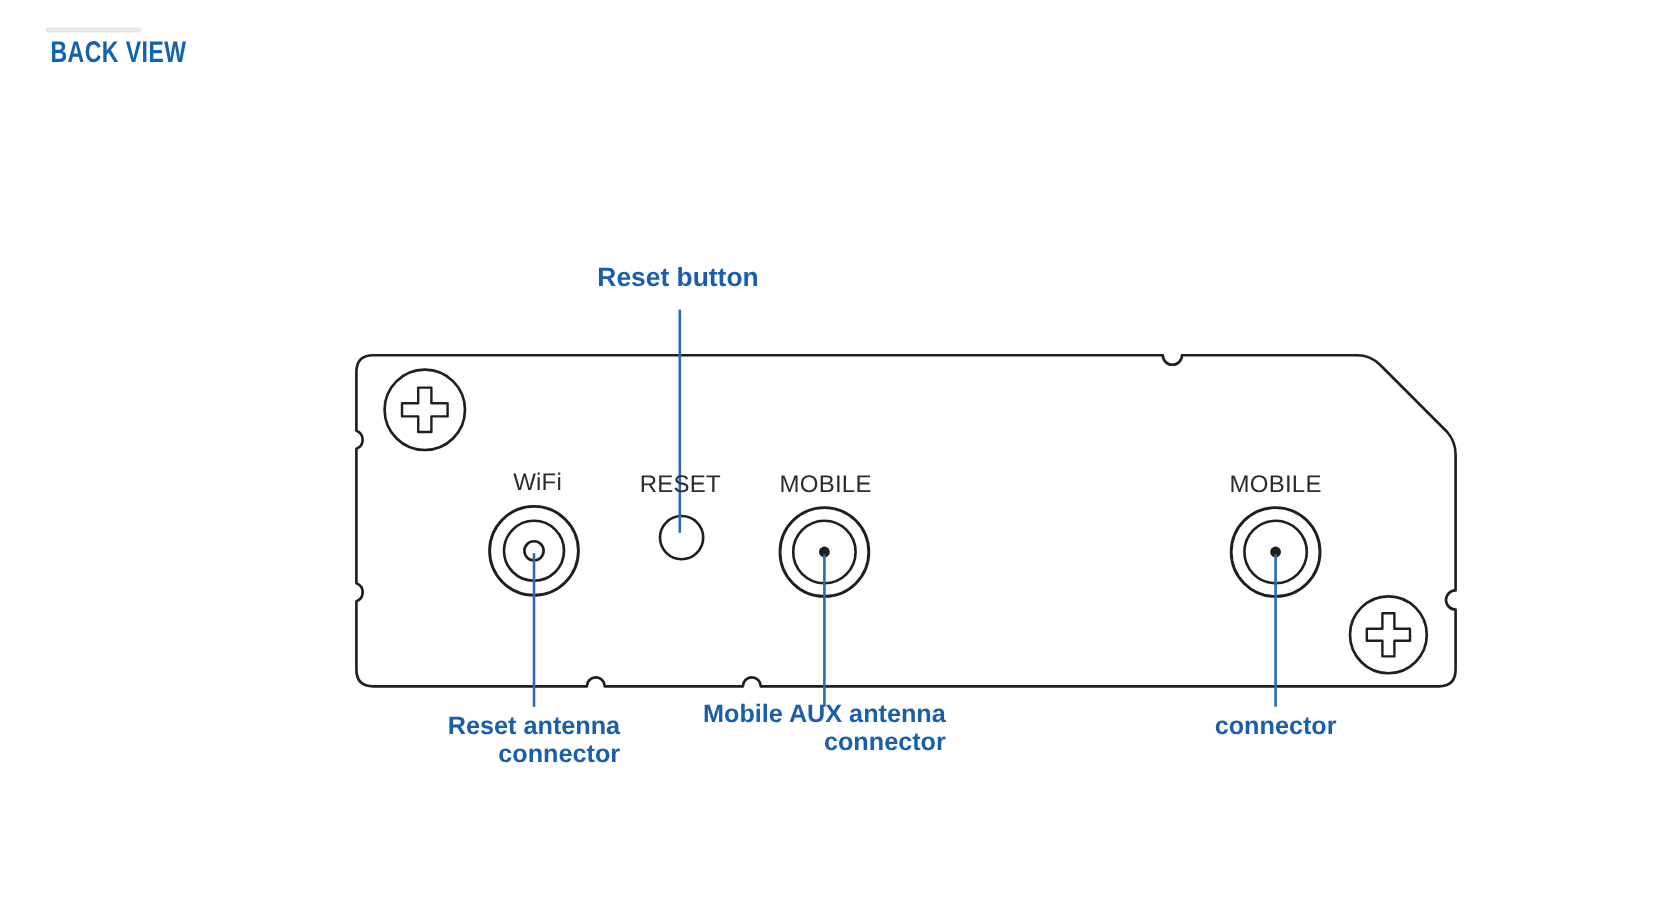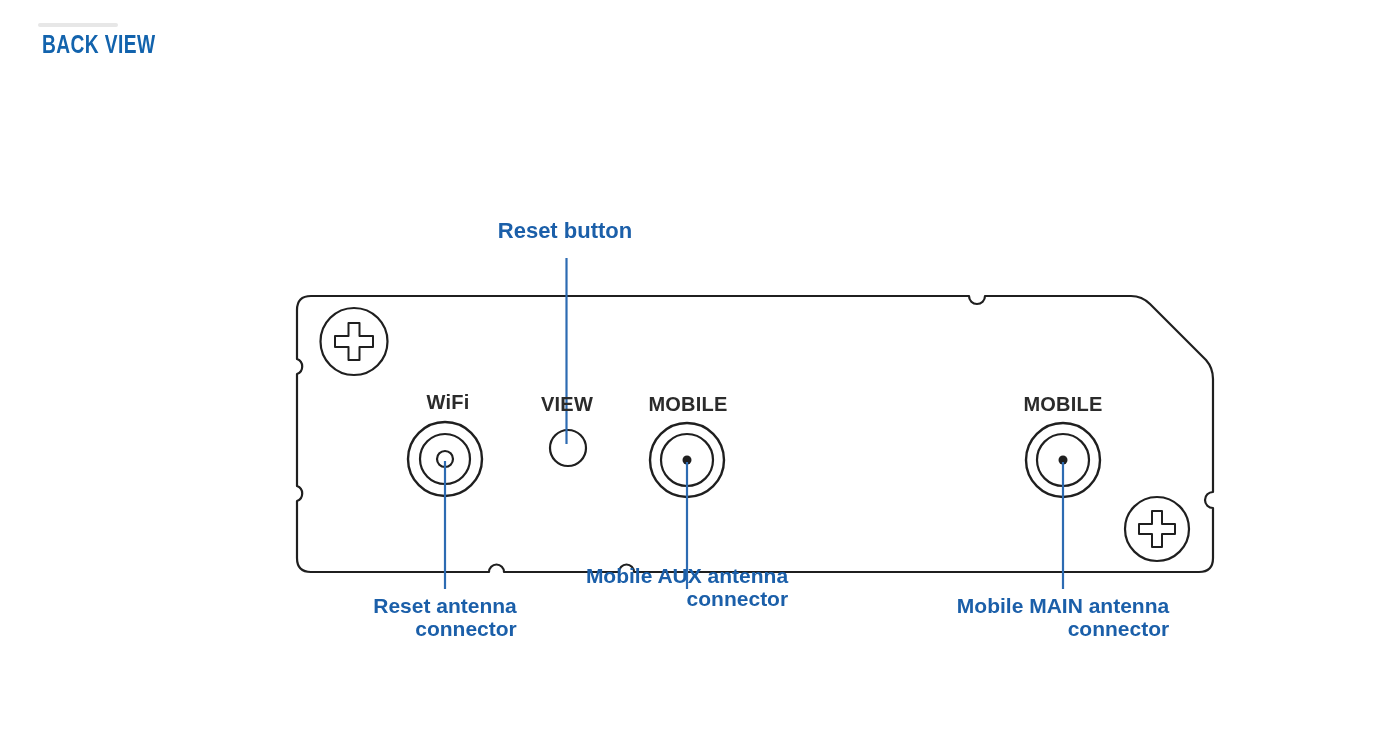--- a/index.html
+++ b/index.html
@@ -31,21 +31,21 @@
   }
   .diagram-svg{position:absolute;left:0;top:0;}
   .callout{
     position:absolute;color:var(--blue-text);font-weight:700;
     text-align:right;white-space:nowrap;
     transform:translateX(-50%);
   }
   .callout.single{font-size:22px;line-height:26px;}
   .callout.double{font-size:21px;line-height:23px;}
   .port-label{
-    position:absolute;color:var(--port-label);font-weight:700;
+    position:absolute;color:var(--port-label);font-weight:400;
     font-size:20px;line-height:22px;text-align:center;white-space:nowrap;
     transform:translateX(-50%);letter-spacing:0.2px;
   }
 </style>
 </head>
 <body>
 
 <div class="stage">
 
   <div class="artifact-bar"></div>
@@ -101,32 +101,31 @@
 
     <line x1="566.5" y1="258" x2="566.5" y2="444" stroke="var(--blue-line)" stroke-width="2.2"></line>
     <line x1="445" y1="461" x2="445" y2="589" stroke="var(--blue-line)" stroke-width="2.2"></line>
     <line x1="687" y1="462" x2="687" y2="589" stroke="var(--blue-line)" stroke-width="2.2"></line>
     <line x1="1063" y1="462" x2="1063" y2="589" stroke="var(--blue-line)" stroke-width="2.2"></line>
   </svg>
 
   <div class="callout single" style="left:565px;top:218px;">Reset button</div>
 
   <div class="port-label" style="left:448px;top:391px;">WiFi</div>
-  <div class="port-label" style="left:567px;top:393px;">VIEW</div>
+  <div class="port-label" style="left:567px;top:393px;">RESET</div>
   <div class="port-label" style="left:688px;top:393px;">MOBILE</div>
   <div class="port-label" style="left:1063px;top:393px;">MOBILE</div>
 
   <div class="callout double" style="left:445px;top:594px;">
     <div>Reset antenna</div>
     <div>connector</div>
   </div>
 
-  <div class="callout double" style="left:687px;top:564px;">
+  <div class="callout double" style="left:687px;top:584px;">
     <div>Mobile AUX antenna</div>
     <div>connector</div>
   </div>
 
   <div class="callout double" style="left:1063px;top:594px;">
-    <div>Mobile MAIN antenna</div>
     <div>connector</div>
   </div>
 
 </div>
 
 </body></html>

